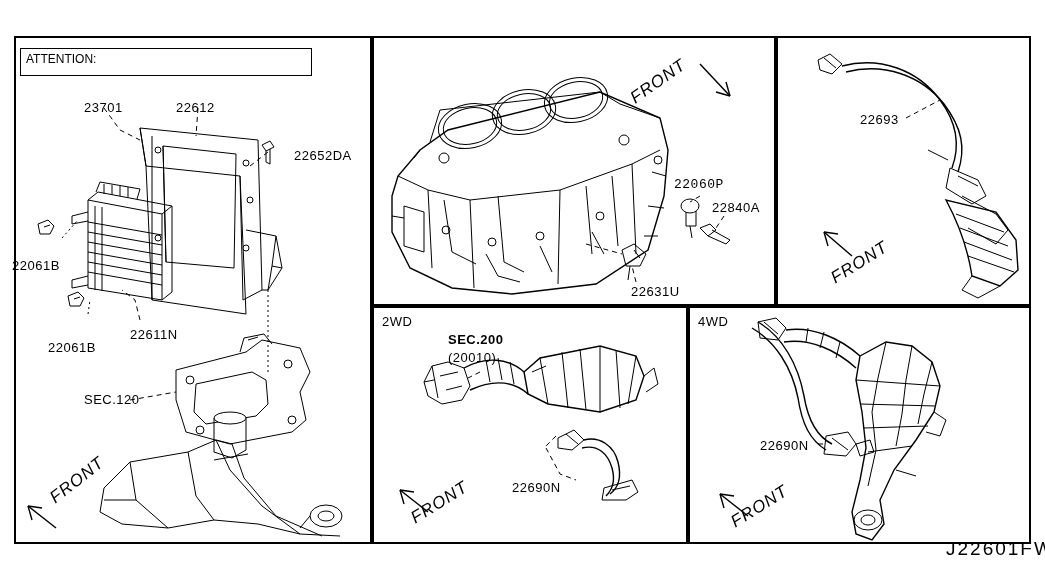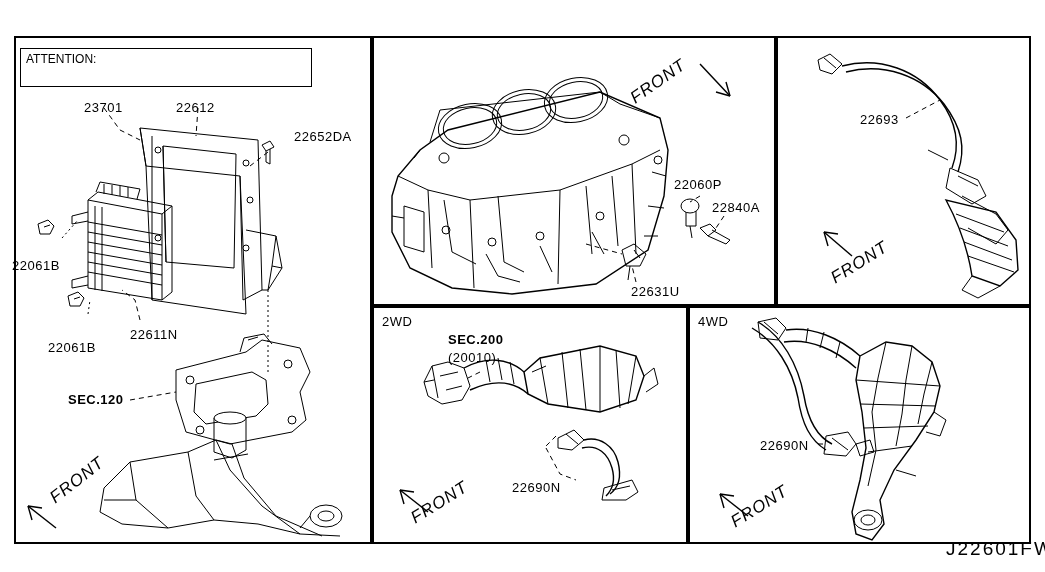--- a/index.html
+++ b/index.html
@@ -24,21 +24,21 @@
 <body>
 
 <div id="sheet">
 
   <div class="frame" style="left:14px;top:36px;width:358px;height:508px;"></div>
   <div class="frame" style="left:372px;top:36px;width:404px;height:270px;"></div>
   <div class="frame" style="left:776px;top:36px;width:255px;height:270px;"></div>
   <div class="frame" style="left:372px;top:306px;width:316px;height:238px;"></div>
   <div class="frame" style="left:688px;top:306px;width:343px;height:238px;"></div>
 
-  <div class="attn" style="left:20px;top:48px;width:292px;height:39px;">
+  <div class="attn" style="left:20px;top:48px;width:292px;height:28px;">
     <div>ATTENTION:</div>
   </div>
 
   <svg width="1045" height="572">
 
     <g>
       <path class="ln" d="M140 128 L258 140 L262 290 L243 300 L240 176 L146 166 Z"></path>
       <path class="ln" d="M140 128 L146 166"></path>
       <path class="ln" d="M152 136 L152 300 L246 314"></path>
       <path class="ln" d="M152 300 L146 166"></path>
@@ -285,28 +285,28 @@
     <path class="dash" d="M818 444 L826 444"></path>
     <path class="ln2" d="M748 516 L720 494"></path>
     <path class="ln2" d="M720 494 L734 496 M720 494 L724 508"></path>
 
     <path class="ln2" d="M56 528 L28 506"></path>
     <path class="ln2" d="M28 506 L42 508 M28 506 L32 520"></path>
   </svg>
 
   <div class="lbl" style="left:84px;top:100px;">23701</div>
   <div class="lbl" style="left:176px;top:100px;text-align:right;">22612</div>
-  <div class="lbl" style="left:294px;top:129px;text-align:center;">22652DA</div>
+  <div class="lbl" style="left:294px;top:148px;text-align:center;">22652DA</div>
   <div class="lbl" style="left:12px;top:258px;">22061B</div>
   <div class="lbl" style="left:48px;top:340px;">22061B</div>
   <div class="lbl" style="left:130px;top:327px;">22611N</div>
-  <div class="lbl" style="left:68px;top:392px;font-weight:bold;">SEC.120</div>
+  <div class="lbl" style="left:84px;top:392px;">SEC.120</div>
   <div class="front" style="left:46px;top:492px;transform:rotate(-38deg);transform-origin:left top;">FRONT</div>
 
-  <div class="lbl" style="left:674px;top:177px;">22060P</div>
+  <div class="lbl" style="left:674px;top:177px;font-family:Liberation Mono, monospace;">22060P</div>
   <div class="lbl" style="left:712px;top:200px;">22840A</div>
   <div class="lbl" style="left:604px;top:284px;margin-left:27px;">22631U</div>
   <div class="front" style="left:638px;top:88px;transform:rotate(-35deg);transform-origin:left bottom;">FRONT</div>
 
   <div class="lbl" style="left:860px;top:112px;">22693</div>
   <div class="front" style="left:838px;top:268px;transform:rotate(-32deg);transform-origin:left bottom;">FRONT</div>
 
   <div class="lbl" style="left:382px;top:314px;">2WD</div>
   <div class="lbl" style="left:448px;top:332px;font-weight:bold;">SEC.200</div>
   <div class="lbl" style="left:448px;top:350px;">(20010)</div>

